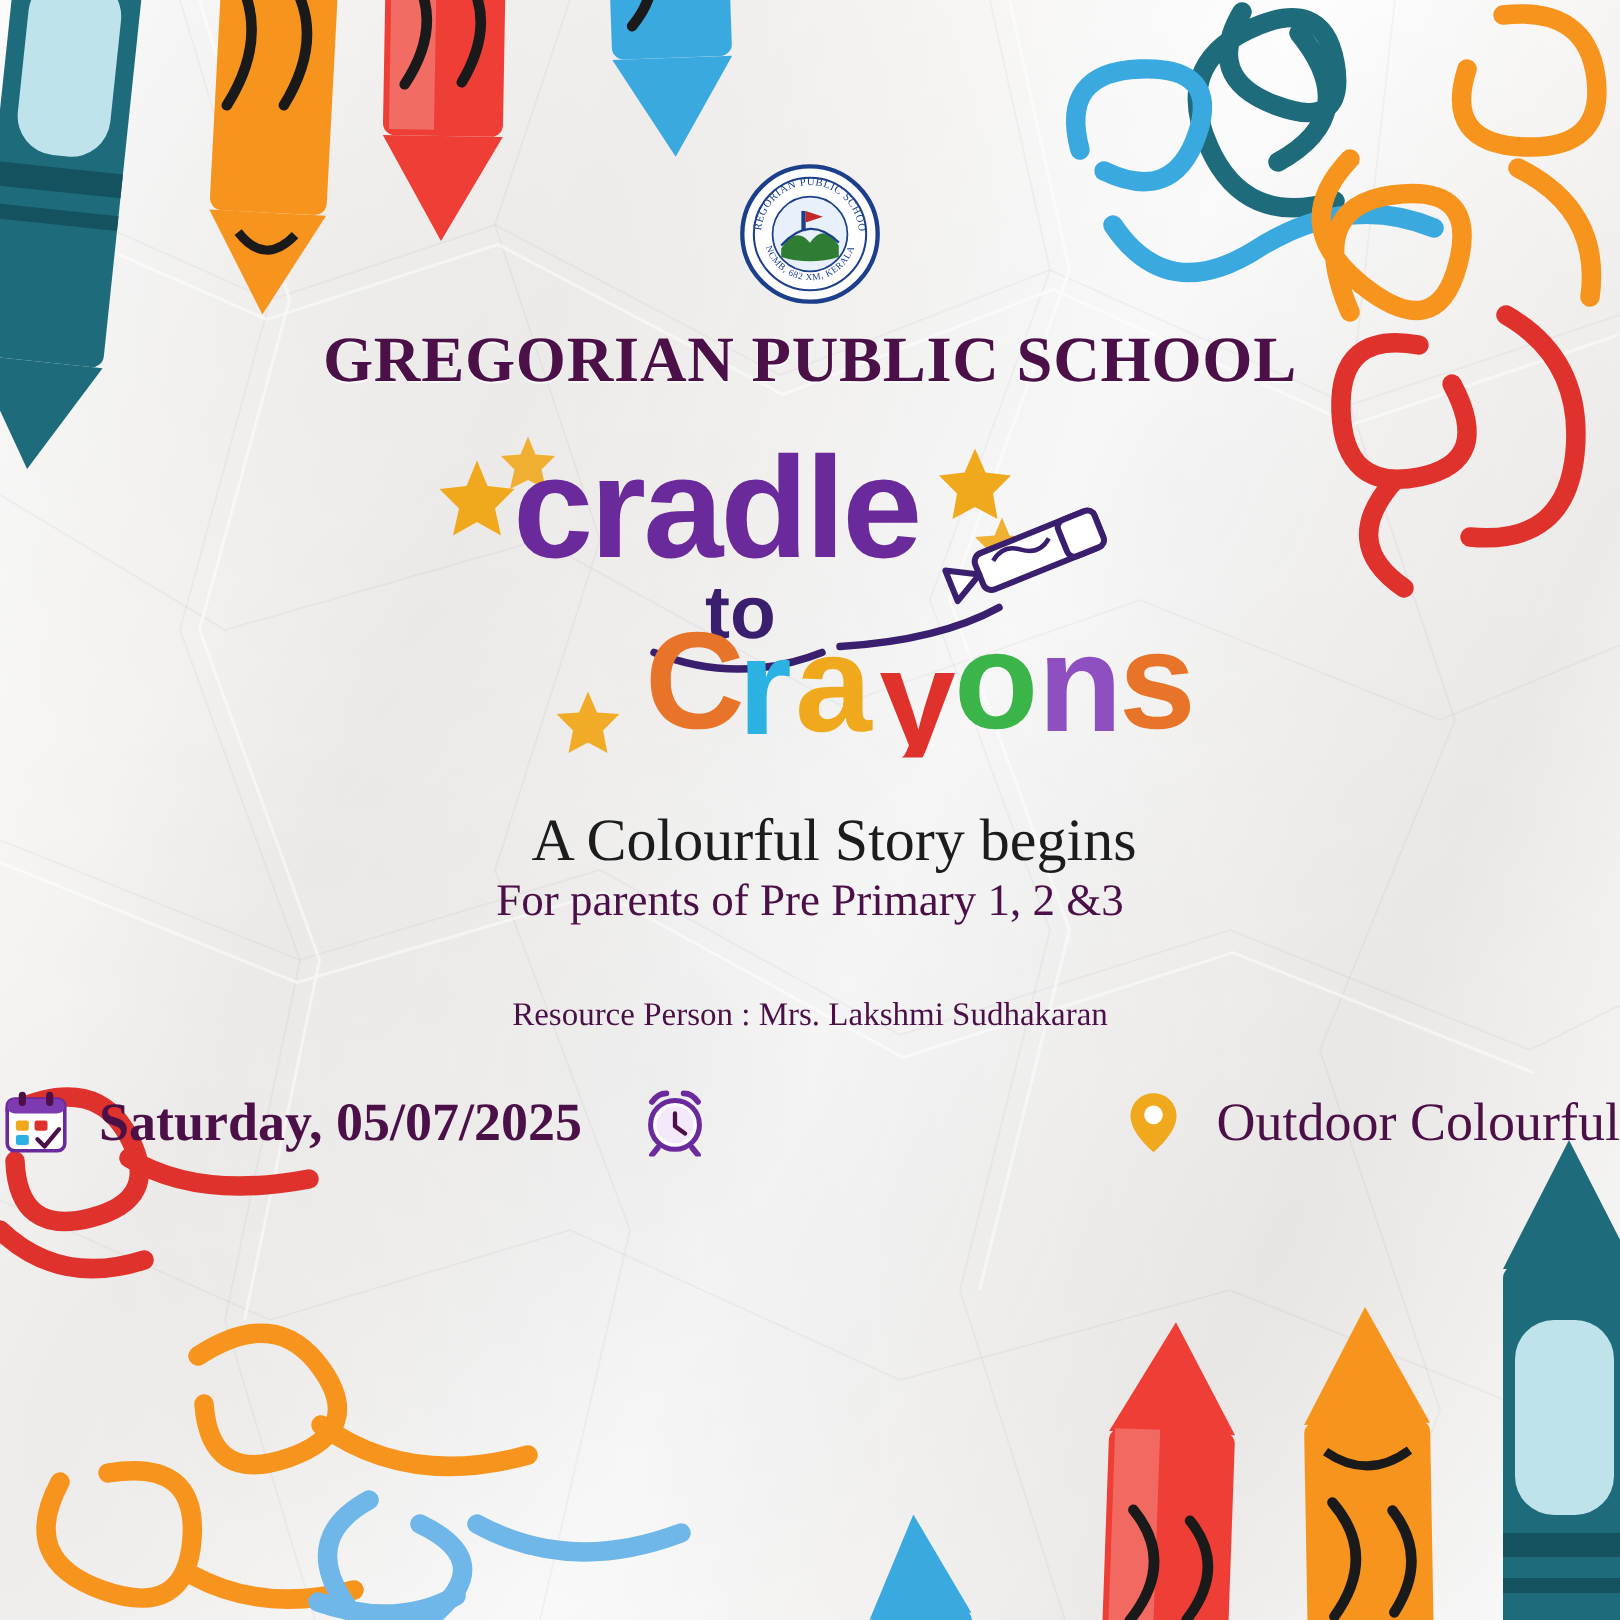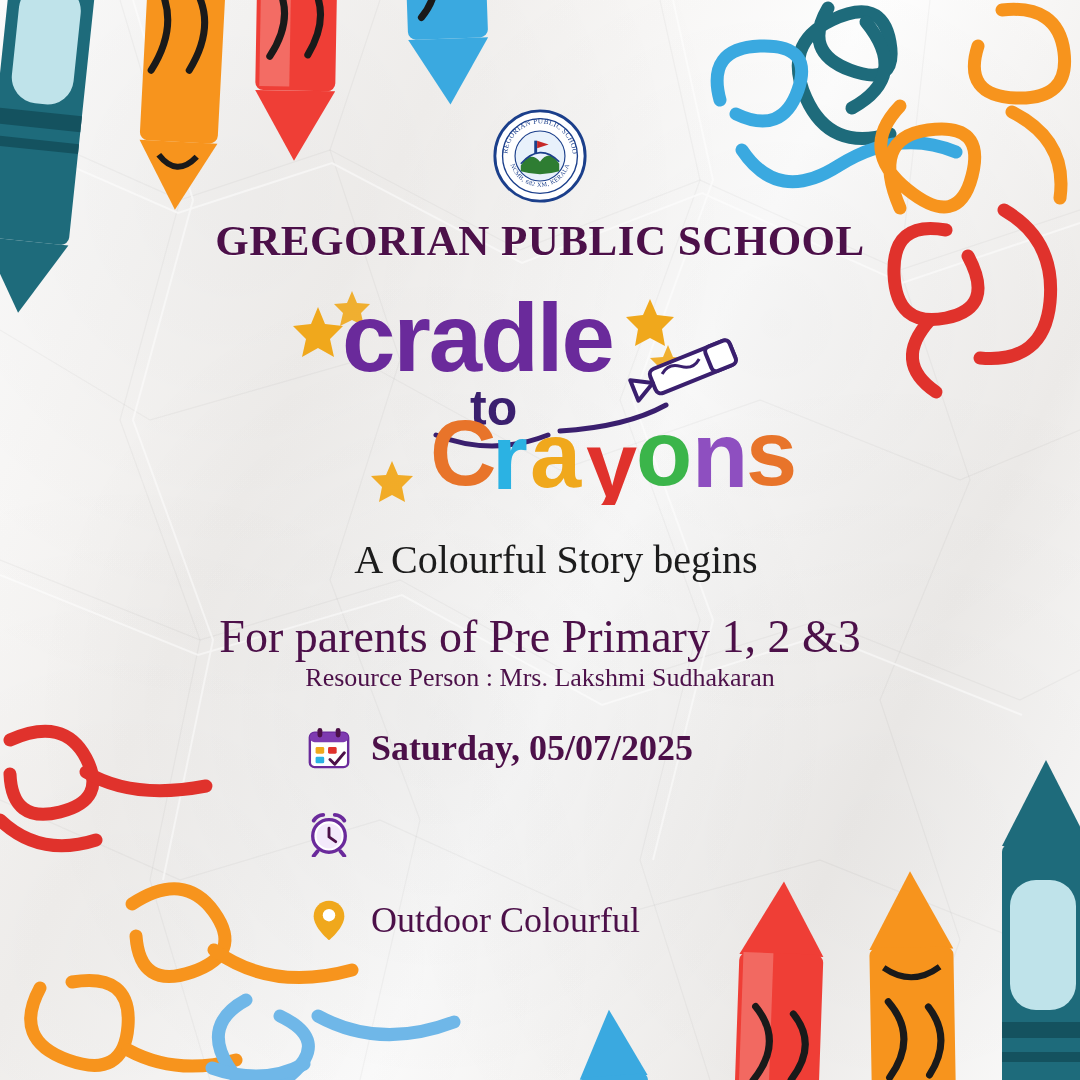--- a/index.html
+++ b/index.html
@@ -73,39 +73,39 @@
     position: absolute;
     top: 536px;
     left: 0; right: 0;
     font-size: 40px;
     color: #1c1c1c;
     font-family: "Liberation Serif", serif;
     margin-left: 32px;
   }
   .audience {
     position: absolute;
-    top: 610px;
+    top: 584px;
     left: 0; right: 0;
-    font-size: 46px;
+    font-size: 30px;
     color: #4c1049;
   }
   .resource {
     position: absolute;
     top: 663px;
     left: 0; right: 0;
-    font-size: 26px;
+    font-size: 22px;
     color: #4c1049;
   }
   .details {
     position: absolute;
     top: 724px;
     left: 0;
     right: 0;
     display: flex;
-    flex-direction: column;
+    flex-direction: row;
     align-items: center;
     gap: 38px;
   }
   .detail-row {
     display: flex;
     align-items: center;
     gap: 18px;
     width: 470px;
   }
   .detail-row .ico {

